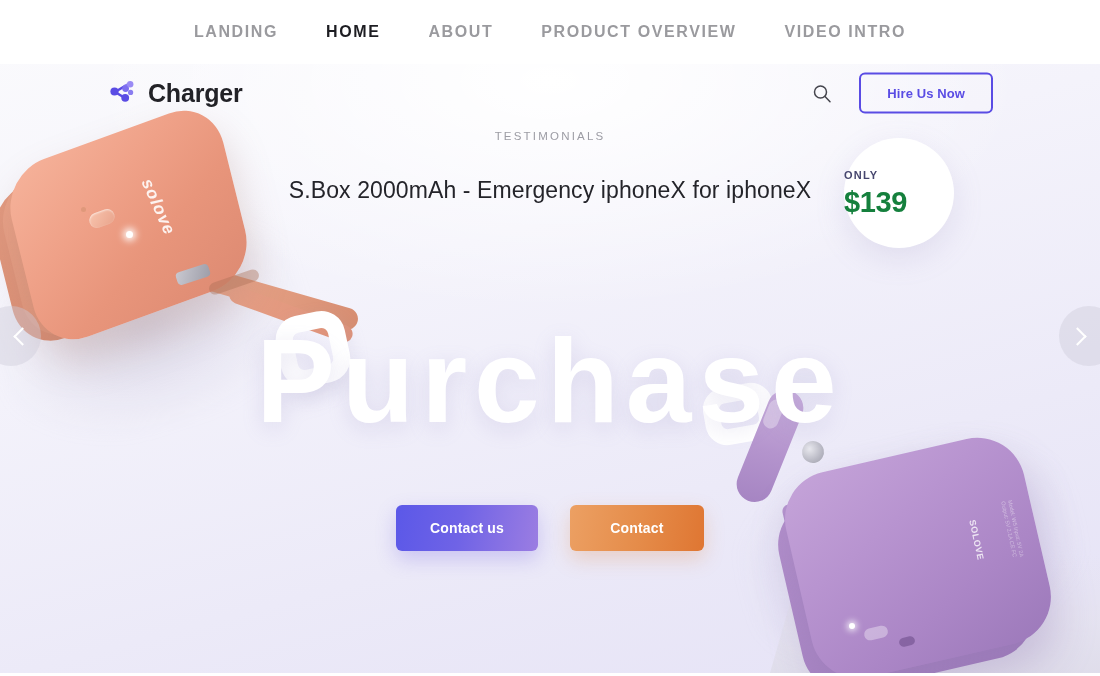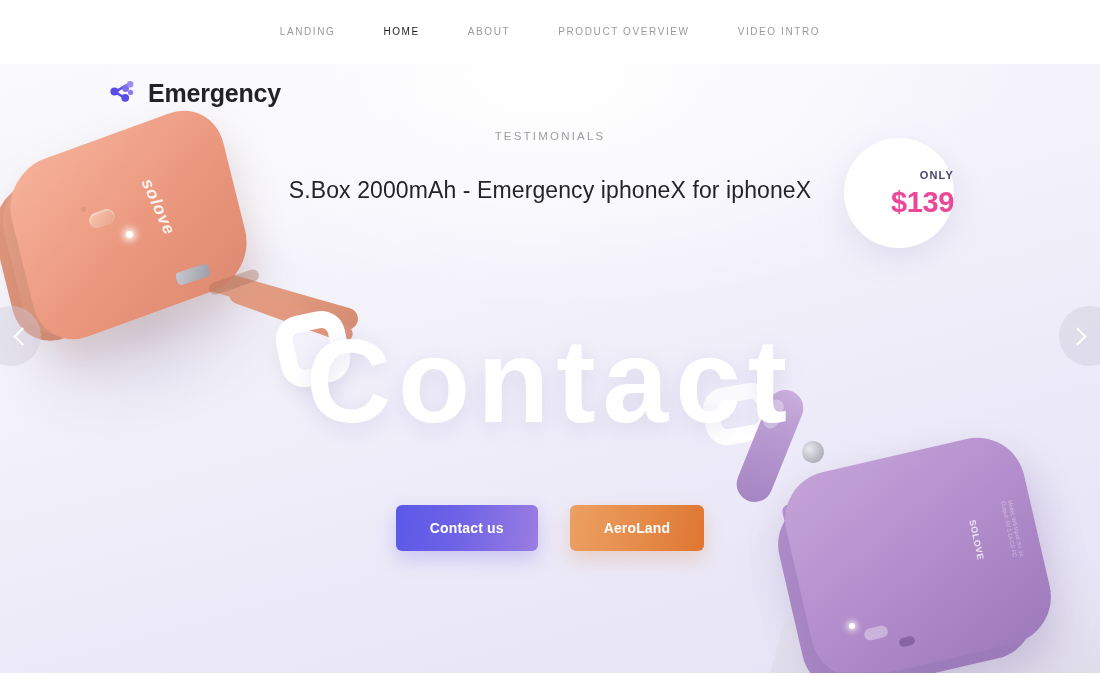--- a/index.html
+++ b/index.html
@@ -11,21 +11,21 @@
   }
   .page { position: relative; width: 1100px; height: 676px; background: #ffffff; overflow: hidden; }
 
   
   .topnav {
     position: absolute; top: 0; left: 0; width: 1100px; height: 64px;
     display: flex; align-items: center; justify-content: center; gap: 0;
     background: #ffffff; z-index: 40;
   }
   .topnav-item {
-    font-size: 10px; font-weight: 400; letter-spacing: 1.6px;
+    font-size: 16px; font-weight: 700; letter-spacing: 1.6px;
     color: #9a9a9e; text-transform: uppercase; cursor: pointer;
     padding: 0 24px; white-space: nowrap; line-height: 1;
   }
   .topnav-item.active { color: #1d1d22; }
 
   
   .headerbar {
     position: absolute; top: 64px; left: 0; width: 1100px; height: 58px;
     display: flex; align-items: center; z-index: 40; background: transparent;
   }
@@ -253,29 +253,29 @@
   .btn-purchase {
     background: linear-gradient(100deg, #eca063 0%, #e58c4a 52%, #df7632 100%);
     box-shadow: 0 8px 20px rgba(223,130,60,0.26);
     min-width: 134px;
   }
 
   
   .price-badge {
     position: absolute; right: 146px; top: 138px; width: 110px; height: 110px;
     border-radius: 50%; background: #ffffff; z-index: 25;
-    display: flex; flex-direction: column; align-items: flex-end; justify-content: center;
+    display: flex; flex-direction: column; align-items: flex-start; justify-content: center;
     box-shadow: 0 10px 30px rgba(150,140,190,0.18);
   }
   .price-only {
     font-size: 11px; font-weight: 700; letter-spacing: 1.2px;
     color: #46466e; text-transform: uppercase; line-height: 1;
   }
   .price-amount {
-    margin-top: 7px; font-size: 29px; font-weight: 800; color: #ec4899;
+    margin-top: 7px; font-size: 29px; font-weight: 800; color: #15803d;
     letter-spacing: -0.4px; line-height: 1;
   }
 
   
   .arrow {
     position: absolute; top: 306px; width: 60px; height: 60px; border-radius: 50%;
     background: rgba(205,203,218,0.42); z-index: 30; cursor: pointer;
     display: flex; align-items: center; justify-content: center;
     border: none; padding: 0;
   }
@@ -325,32 +325,32 @@
         <div class="pb-hinge-r"></div>
         <div class="pb-body-r"></div>
         <div class="pb-rivet-r"></div>
         <div class="pb-label-r">SOLOVE</div>
         <div class="pb-labelsm-r">Model: W5 Input: 5V 2A Output: 5V 2.1A CE FC</div>
         <div class="pb-led-r"></div>
         <div class="pb-btn-r"></div>
         <div class="pb-port-r"></div>
       </div>
 
-      <div class="ghost ghost-2">Contact</div>
+      <div class="ghost ghost-2">Purchase</div>
     </div>
   </div>
 
   <div class="hero-content">
     <div class="eyebrow">TESTIMONIALS</div>
     <h1 class="hero-title">S.Box 2000mAh - Emergency iphoneX for iphoneX</h1>
   </div>
 
   <div class="cta-row">
     <button class="btn-cta btn-contact">Contact us</button>
-    <button class="btn-cta btn-purchase">AeroLand</button>
+    <button class="btn-cta btn-purchase">Contact</button>
   </div>
 
   <div class="price-badge">
     <div class="price-only">ONLY</div>
     <div class="price-amount">$139</div>
   </div>
 
   <button class="arrow arrow-prev">
     <span class="chev chev-l"></span>
   </button>
@@ -371,18 +371,27 @@
       <svg class="brand-mark" viewBox="0 0 28 28">
         <line x1="7" y1="13" x2="17" y2="7" stroke="#5a4ce4" stroke-width="2.6" stroke-linecap="round"></line>
         <line x1="7" y1="13" x2="17" y2="19" stroke="#5a4ce4" stroke-width="2.6" stroke-linecap="round"></line>
         <line x1="17" y1="7" x2="21" y2="5" stroke="#8a7df0" stroke-width="2.6" stroke-linecap="round"></line>
         <circle cx="6.5" cy="12.5" r="4.1" fill="#5a4ce4"></circle>
         <circle cx="17.2" cy="18.8" r="3.9" fill="#5a4ce4"></circle>
         <circle cx="17.6" cy="9.6" r="3.4" fill="#7d6ef0"></circle>
         <circle cx="22.2" cy="5.2" r="3.2" fill="#9a8bf5"></circle>
         <circle cx="22.6" cy="13.4" r="2.6" fill="#8a7df0"></circle>
       </svg>
-      <span class="brand-name">Emergency</span>
+      <span class="brand-name">Charger</span>
+    </div>
+    <div class="header-right">
+      <span class="search-btn">
+        <svg width="20" height="20" viewBox="0 0 20 20">
+          <circle cx="8.5" cy="8.5" r="6" fill="none" stroke="#45454d" stroke-width="1.5"></circle>
+          <line x1="13" y1="13" x2="18" y2="18.2" stroke="#45454d" stroke-width="1.5" stroke-linecap="round"></line>
+        </svg>
+      </span>
+      <button class="hire-btn">Hire Us Now</button>
     </div>
   </header>
 
   <div class="bottom-strip"></div>
 </div>
 
 </body></html>

